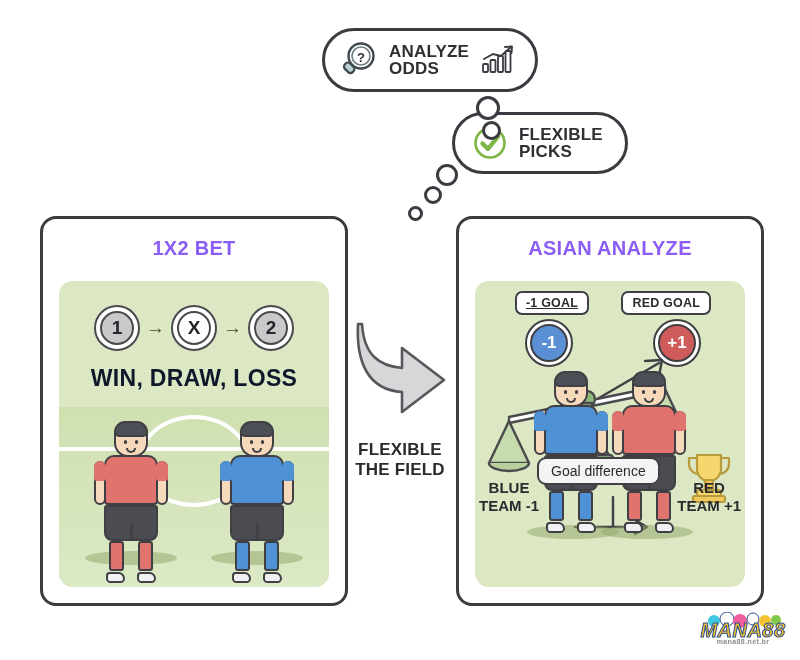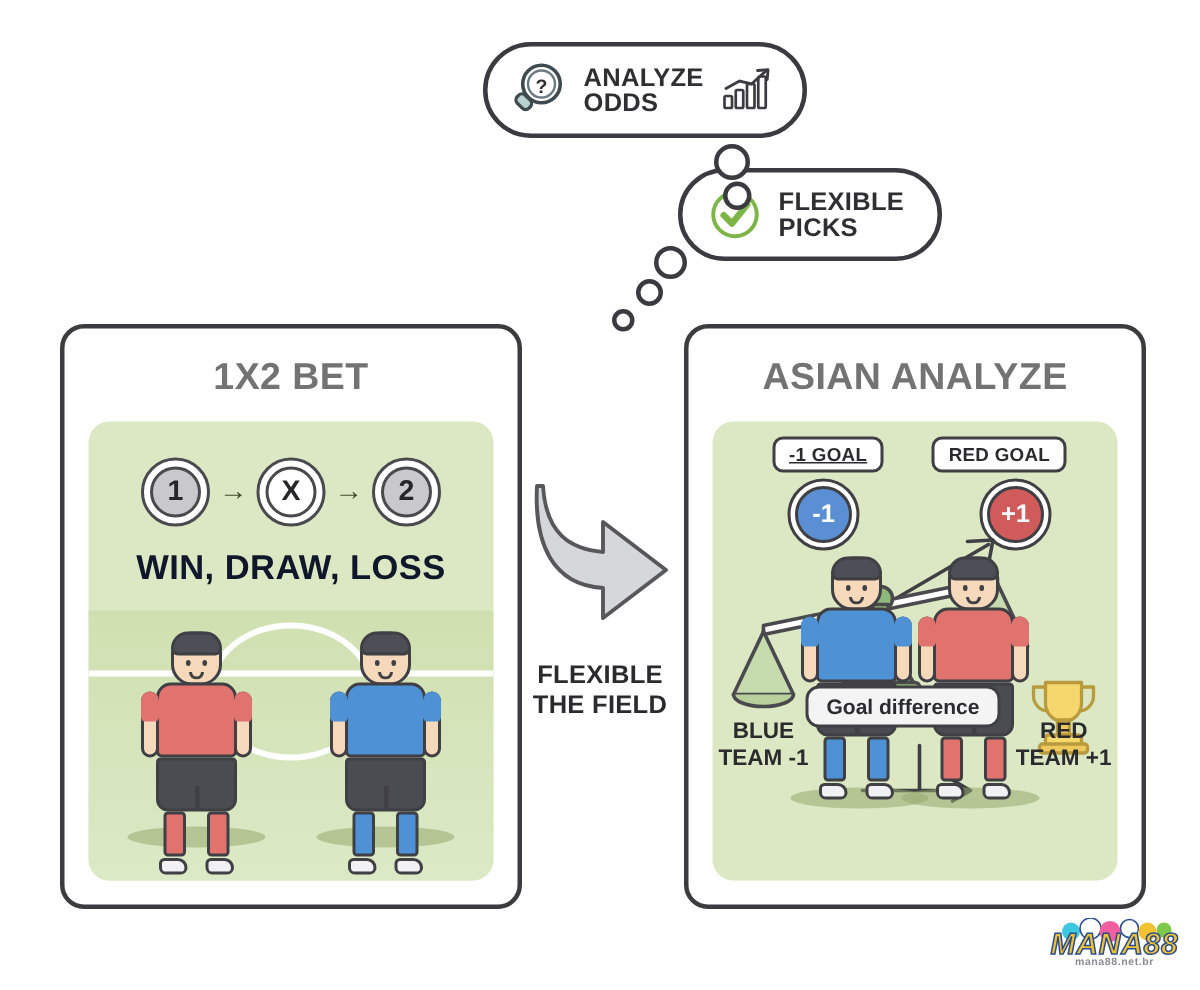--- a/index.html
+++ b/index.html
@@ -55,23 +55,23 @@
     background:#fff;
     border:3px solid #3b3b40;
     border-radius:16px;
   }
   .card-left  { left:40px;  top:216px; width:308px; height:390px; }
   .card-right { left:456px; top:216px; width:308px; height:390px; }
 
   .card-title {
     text-align:center;
     font-weight:bold;
-    font-size:25px;
+    font-size:20px;
     letter-spacing:.3px;
-    color:#737373;
+    color:#8b5cf6;
     margin-top:18px;
   }
   .inner {
     position:absolute;
     left:16px; right:16px;
     top:62px; bottom:16px;
     background:#dbe8c3;
     border-radius:14px;
     overflow:hidden;
   }
@@ -212,21 +212,21 @@
     color:#fff; font-weight:bold; font-size:17px;
   }
   .badge-blue { left:50px; top:38px; }
   .badge-blue .badge-in { background:#5b8fd4; }
   .badge-red  { right:44px; top:38px; }
   .badge-red  .badge-in { background:#d05b5b; }
 
   .goaldiff {
     position:absolute; left:50%; margin-left:-73px; top:176px;
     background:#f4f4f4; border:2px solid #3f3f44; border-radius:9px;
-    padding:4px 12px; font-size:14px; font-weight:bold; color:#2b2b2e;
+    padding:4px 12px; font-size:14px; font-weight:normal; color:#2b2b2e;
     z-index:6; white-space:nowrap;
   }
 
   .team-label {
     position:absolute; bottom:72px;
     font-weight:bold; font-size:15px; line-height:1.2;
     color:#2b2b2e; text-align:center; white-space:pre-line;
   }
   .team-label.left  { left:4px; }
   .team-label.right { right:4px; }

